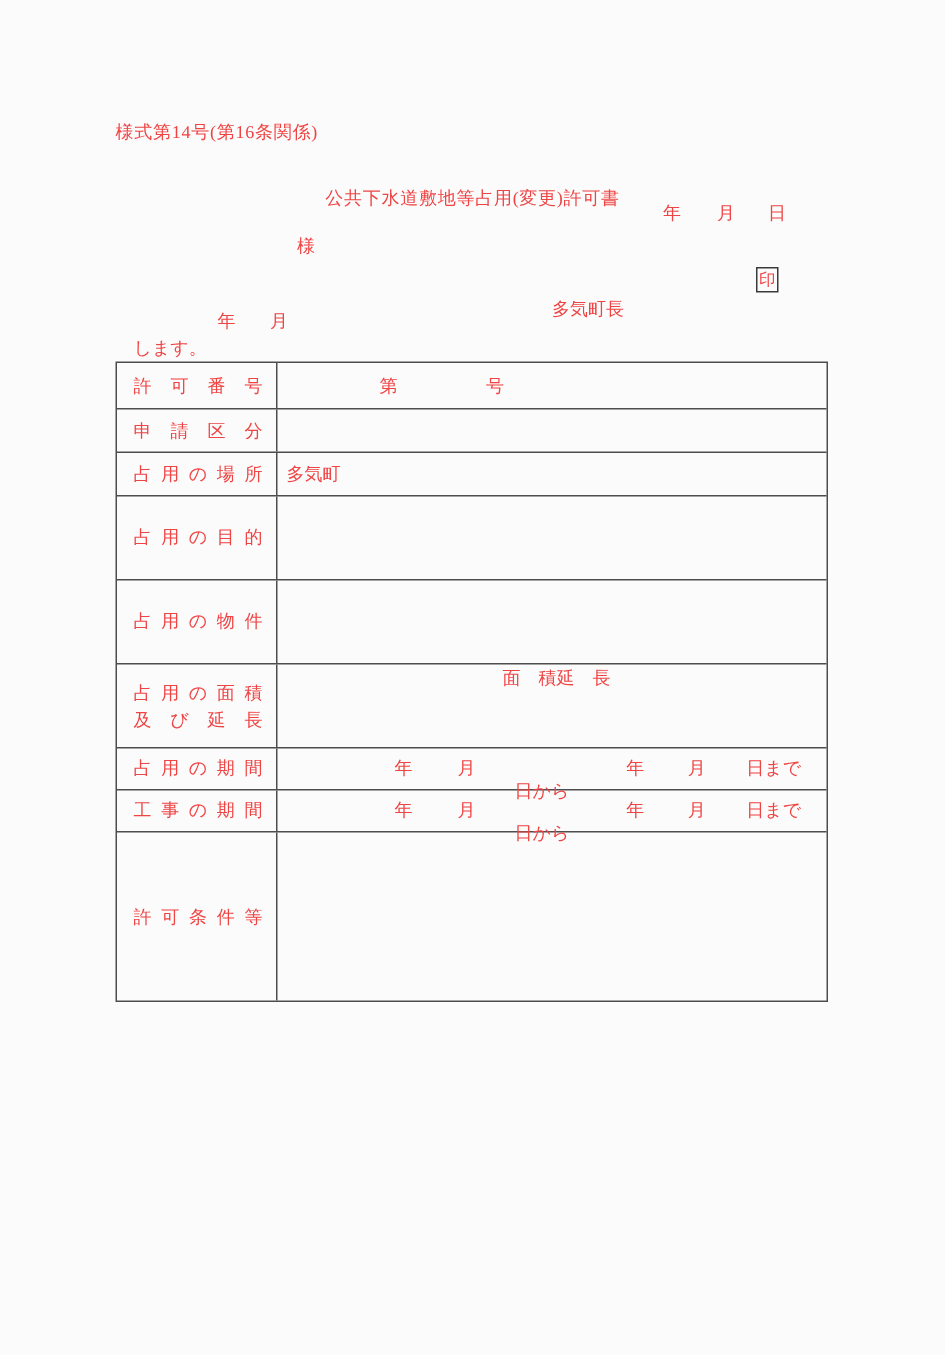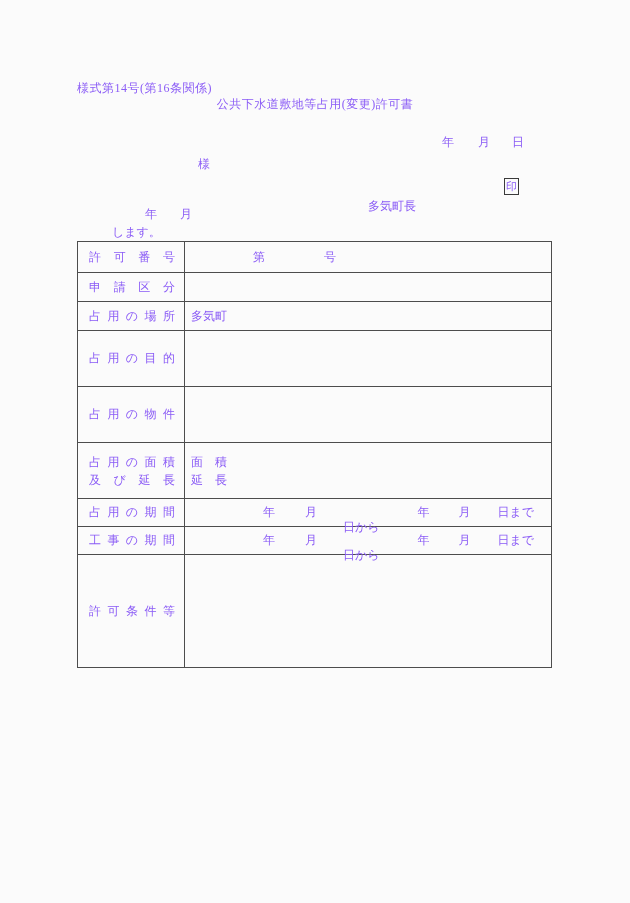--- a/index.html
+++ b/index.html
@@ -3,47 +3,47 @@
 <meta charset="utf-8">
 <style>
   * { margin:0; padding:0; box-sizing:border-box; }
   html,body { background:#e8e8e8; }
   .page {
     position:relative;
     width:630px; height:903px;
     background:#fbfbfb;
     font-family:"Liberation Serif","DejaVu Serif",serif;
     font-size:12px;
-    color:#8b5cf6;
+    color:#ef4444;
     overflow:hidden;
   }
   .abs { position:absolute; }
 
   .form-number { left:77px; top:80px; letter-spacing:0.5px; }
-  .doc-title   { left:0; top:96px; width:630px; text-align:center; letter-spacing:0.5px; }
+  .doc-title   { left:0; top:124px; width:630px; text-align:center; letter-spacing:0.5px; }
 
   .date-line   { left:442px; top:134px; display:flex; }
   .date-line .m { margin-left:24px; }
   .date-line .d { margin-left:22px; }
 
   .addressee   { left:198px; top:156px; }
 
   .issuer      { left:368px; top:198px; }
   .seal-box {
     left:504px; top:178px;
     width:15px; height:17px;
     border:1px solid #3a3a3a;
     display:flex; align-items:center; justify-content:center;
     font-size:11px;
   }
 
   .body-line1  { left:145px; top:206px; display:flex; white-space:nowrap; }
   .body-line1 .m    { margin-left:23px; }
   .body-line1 .rest { margin-left:25px; letter-spacing:-0.2px; }
-  .body-line2  { left:112px; top:224px; }
+  .body-line2  { left:89px; top:224px; }
 
   
   .doc-table {
     left:77px; top:241px;
     width:475px;
     border:1px solid #4d4d4d;
     background:#fbfbfb;
   }
   .trow { display:flex; border-bottom:1px solid #4d4d4d; }
   .trow:last-child { border-bottom:none; }
@@ -53,21 +53,21 @@
     display:flex; flex-direction:column; justify-content:center;
     padding:0 9px 0 11px;
   }
   .spread { display:flex; justify-content:space-between; width:100%; }
   .two-line .spread { line-height:18px; }
   .value-cell {
     flex:1;
     display:flex; align-items:center;
     padding-left:6px;
   }
-  .value-col { flex-direction:column; align-items:flex-start; justify-content:center; line-height:18px;text-align:center; }
+  .value-col { flex-direction:row; align-items:flex-start; justify-content:center; line-height:18px;text-align:center; }
   .value-tokens { padding-left:0; }
   .value-tokens span { display:inline-block; white-space:nowrap; }
 
   .h31 { height:31px; } .h29 { height:29px; } .h56 { height:56px; }
   .h28 { height:28px; } .h112 { height:112px; }
 
   .no-prefix { margin-left:68px; }
   .no-suffix { margin-left:59px; }
   .p0 { margin-left:78px; } .p1 { margin-left:30px; } .p2 { margin-left:26px;margin-top:29px; }
   .p3 { margin-left:38px; } .p4 { margin-left:29px; } .p5 { margin-left:27px;text-align:center; }

